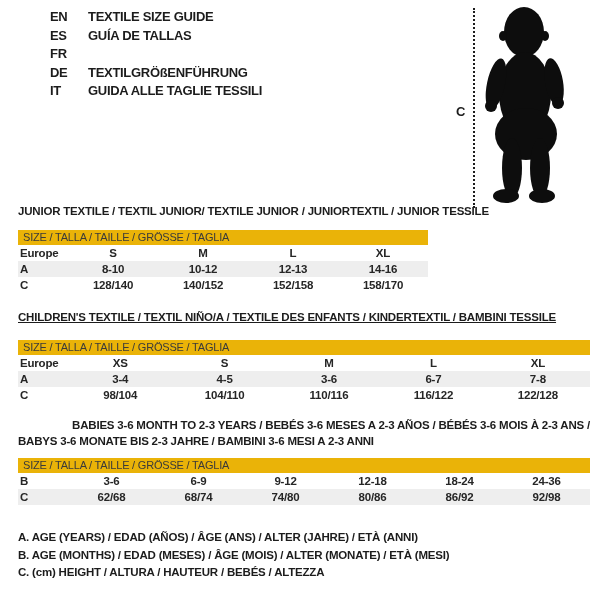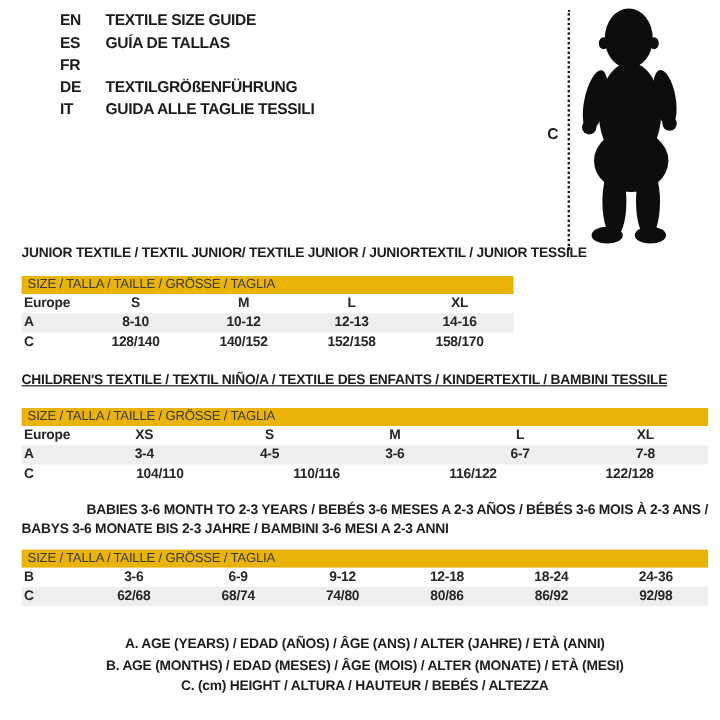--- a/index.html
+++ b/index.html
@@ -27,21 +27,21 @@
   .size-bar { background:#eab308; height:15px; line-height:15px; padding-left:5px; font-size:11px; color:#3a3a3a; letter-spacing:-0.2px; }
   .trow { display:flex; height:16px; line-height:16px; font-size:11.5px; color:#262626; letter-spacing:-0.2px;font-weight:bold; }
   .trow .lbl { width:50px; padding-left:2px; }
   .trow .val { flex:1; text-align:center; }
   .alt { background:#eeeeee; }
   .mt17 { margin-top:17px;text-decoration:underline; }
   .mt16 { margin-top:16px; }
   .mt14 { margin-top:14px;text-align:right; }
   .mt9  { margin-top:9px; }
   .legend { margin-top:24px; }
-  .legend-row { font-weight:700; font-size:11.5px; line-height:17.5px; letter-spacing:-0.2px; color:#1c1c1c;text-align:center; }
+  .legend-row { font-weight:700; font-size:11.5px; line-height:17.5px; letter-spacing:-0.2px; color:#1c1c1c; }
 </style>
 </head>
 <body>
 
 <div class="sheet">
 
   <div class="lang-block">
     <div class="lang-row">
       <span class="lang-code">EN</span>
       <span>TEXTILE SIZE GUIDE</span>
@@ -127,20 +127,21 @@
       <div class="trow alt">
         <span class="lbl">A</span>
         <span class="val">3-4</span>
         <span class="val">4-5</span>
         <span class="val">3-6</span>
         <span class="val">6-7</span>
         <span class="val">7-8</span>
       </div>
       <div class="trow">
         <span class="lbl">C</span>
+        <span class="val">98/104</span>
         <span class="val">104/110</span>
         <span class="val">110/116</span>
         <span class="val">116/122</span>
         <span class="val">122/128</span>
       </div>
     </div>
 
     <div class="sec-title mt14" style="line-height:16px;">BABIES 3-6 MONTH TO 2-3 YEARS / BEBÉS 3-6 MESES A 2-3 AÑOS / BÉBÉS 3-6 MOIS À 2-3 ANS /</div>
     <div class="sec-title" style="line-height:16px;">BABYS 3-6 MONATE BIS 2-3 JAHRE / BAMBINI 3-6 MESI A 2-3 ANNI</div>
     <div class="size-table t-full mt9" style="margin-top:9px;">

